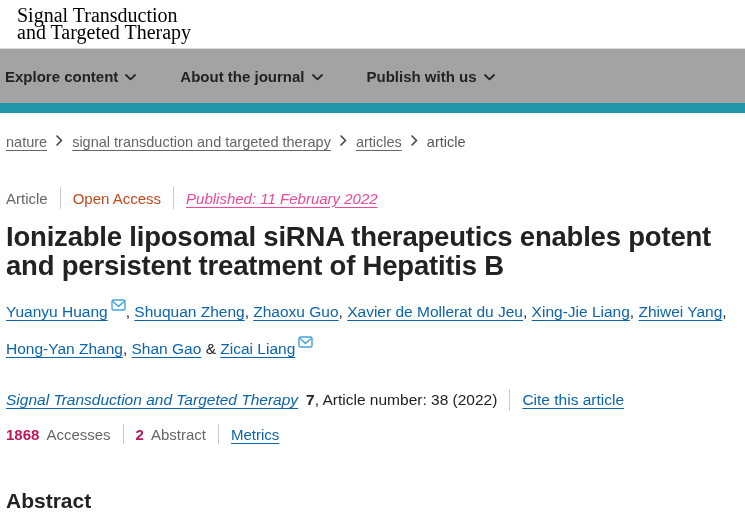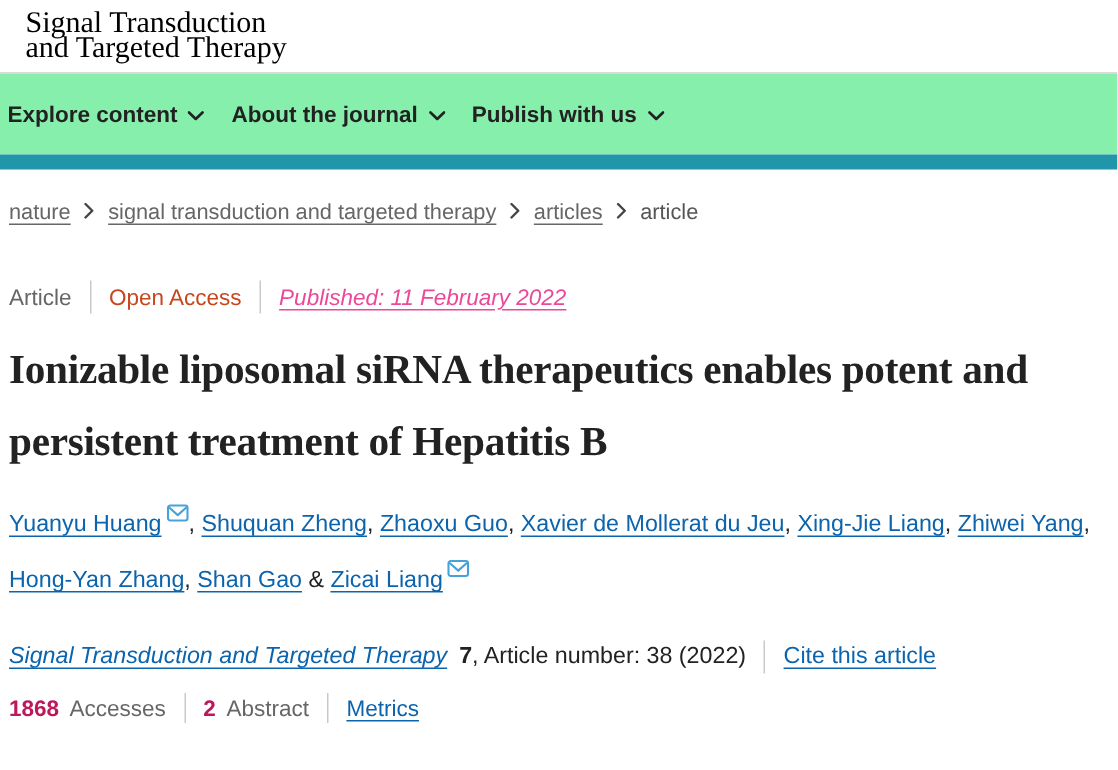--- a/index.html
+++ b/index.html
@@ -15,21 +15,21 @@
   .logo {
     font-family: "Liberation Serif", "DejaVu Serif", serif;
     font-size: 20px; line-height: 16.5px;
     color: #000000; cursor: pointer; display: inline-block;
     text-decoration: none;
   }
   .header-rule { width: 745px; height: 0; border-top: 1px solid #d9d9d9; }
   
   .main-nav {
     height: 54px; display: flex; align-items: center;
-    padding-left: 5px; gap: 18px; background: #86efac;
+    padding-left: 5px; gap: 44px; background: #a3a3a3;
   }
   .nav-item {
     background: none; border: none; cursor: pointer;
     font-family: "Liberation Sans", sans-serif;
     font-size: 15px; font-weight: 700; color: #222222;
     display: flex; align-items: center; gap: 7px; padding: 0;
   }
   .nav-item .chev { margin-top: 2px; }
   
   .accent-bar { width: 745px; height: 10px; background: #2196ab; }
@@ -50,23 +50,22 @@
     display: inline-block; width: 1px; height: 22px;
     background: #c9c9c9; margin: 0 12px; vertical-align: middle;
   }
   .vdiv.short { height: 20px; }
   .open-access { color: #c6471e; }
   .published-link {
     color: #ec4899; text-decoration: underline; text-underline-offset: 3px; cursor: pointer; font-style: italic;
   }
   h1.article-title {
     margin-top: 13px; max-width: 740px;
-    font-size: 27.5px; line-height: 48px; font-weight: 700; color: #222222;
+    font-size: 27.5px; line-height: 29px; font-weight: 700; color: #222222;
     letter-spacing: -0.2px;
-    font-family: Liberation Serif, serif;
   }
   .authors {
     margin-top: 13px; max-width: 739px;
     font-size: 15.5px; line-height: 37px; color: #222222;
   }
   .author-link {
     color: #0b64ad; text-decoration: underline; text-underline-offset: 3px; cursor: pointer;
   }
   .mail { vertical-align: 6px; margin-left: 3px; cursor: pointer; }
   .citation-line {

